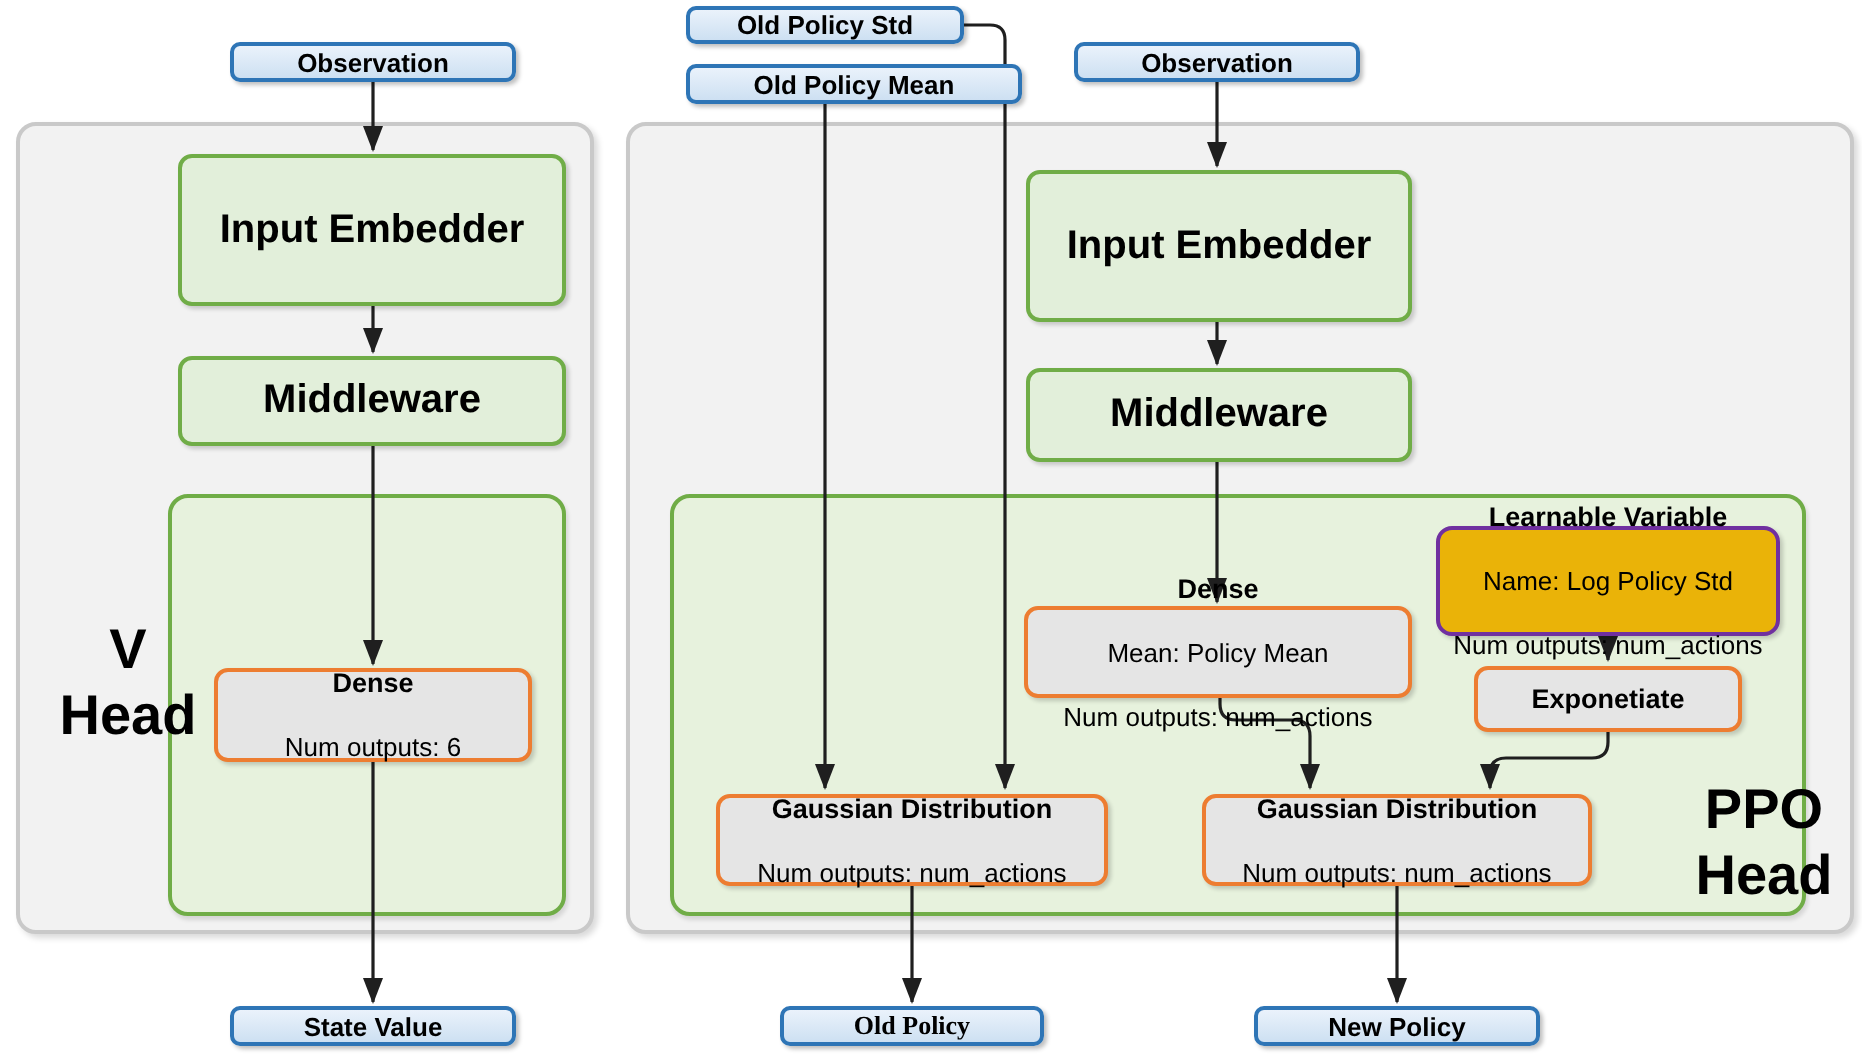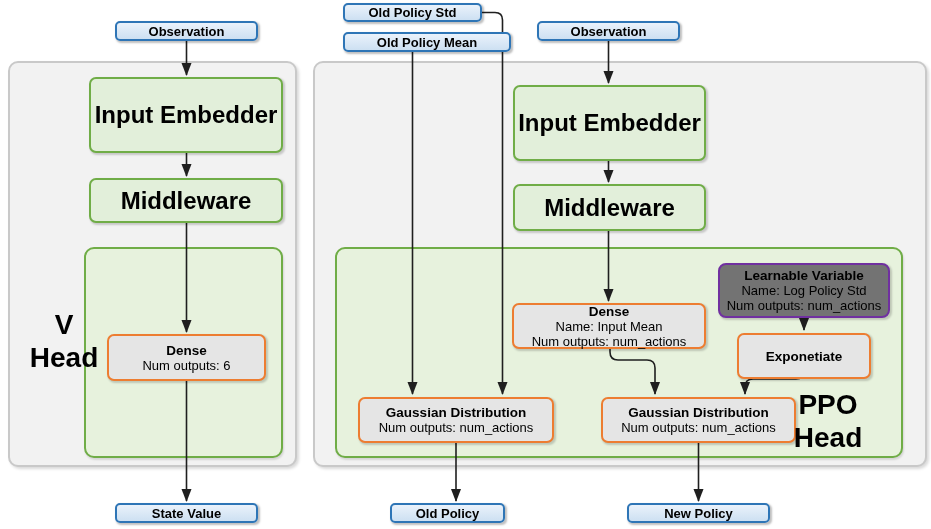--- a/index.html
+++ b/index.html
@@ -17,33 +17,33 @@
     text-align:center;
   }
   .blue{
     background:linear-gradient(180deg,#EAF2FB 0%,#CDE0F2 100%);
     border:2.5px solid #2E75B6;border-radius:5px;
     font-weight:bold;font-size:13px;
     box-shadow:1.5px 1.5px 2px rgba(0,0,0,0.25);
   }
   .green{
     background:#E2EFDA;border:2.5px solid #70AD47;border-radius:7px;
-    font-weight:bold;font-size:24px;
+    font-weight:bold;font-size:20px;
     box-shadow:1.5px 1.5px 2px rgba(0,0,0,0.18);
   }
   .orange{
     background:#e5e5e5;border:2.5px solid #ED7D31;border-radius:7px;
     box-shadow:1.5px 1.5px 2px rgba(0,0,0,0.18);
   }
   .purple{
-    background:#737373;border:2.5px solid #7030A0;border-radius:8px;
+    background:#eab308;border:2.5px solid #7030A0;border-radius:8px;
     box-shadow:1.5px 1.5px 2px rgba(0,0,0,0.18);
   }
   .t{font-weight:bold;font-size:13.5px;line-height:15px;}
-  .s{font-size:13px;line-height:15px;}
+  .s{font-size:13px;line-height:15px;margin-top:17px;}
   .head-label{
     position:absolute;z-index:10;font-weight:bold;font-size:28px;line-height:33px;
     text-align:center;color:#000;
   }
   .head-label span{display:block;}
 </style>
 </head>
 <body>
 
 <div class="canvas">
@@ -112,43 +112,43 @@
     <span>Observation</span>
   </div>
   <div class="node green" style="left:513px;top:85px;width:193px;height:76px;">
     <span>Input Embedder</span>
   </div>
   <div class="node green" style="left:513px;top:184px;width:193px;height:47px;">
     <span>Middleware</span>
   </div>
   <div class="node orange" style="left:512px;top:303px;width:194px;height:46px;">
     <div class="t">Dense</div>
-    <div class="s">Name: Input Mean</div>
+    <div class="s">Mean: Policy Mean</div>
     <div class="s">Num outputs: num_actions</div>
   </div>
   <div class="node purple" style="left:718px;top:263px;width:172px;height:55px;">
     <div class="t">Learnable Variable</div>
     <div class="s">Name: Log Policy Std</div>
     <div class="s">Num outputs: num_actions</div>
   </div>
-  <div class="node orange" style="left:737px;top:333px;width:134px;height:46px;align-items:center;">
+  <div class="node orange" style="left:737px;top:333px;width:134px;height:33px;align-items:center;">
     <div class="t">Exponetiate</div>
   </div>
   <div class="node orange" style="left:358px;top:397px;width:196px;height:46px;">
     <div class="t">Gaussian Distribution</div>
     <div class="s">Num outputs: num_actions</div>
   </div>
   <div class="node orange" style="left:601px;top:397px;width:195px;height:46px;">
     <div class="t">Gaussian Distribution</div>
     <div class="s">Num outputs: num_actions</div>
   </div>
-  <div class="head-label" style="left:778px;top:388px;width:100px;text-align:center;">
+  <div class="head-label" style="left:832px;top:388px;width:100px;text-align:center;">
     <span>PPO</span>
     <span>Head</span>
   </div>
-  <div class="node blue" style="left:390px;top:503px;width:115px;height:20px;">
+  <div class="node blue" style="left:390px;top:503px;width:132px;height:20px;font-family:Liberation Serif, serif;">
     <span>Old Policy</span>
   </div>
   <div class="node blue" style="left:627px;top:503px;width:143px;height:20px;text-align:right;">
     <span>New Policy</span>
   </div>
 
 </div>
 
 </body></html>

